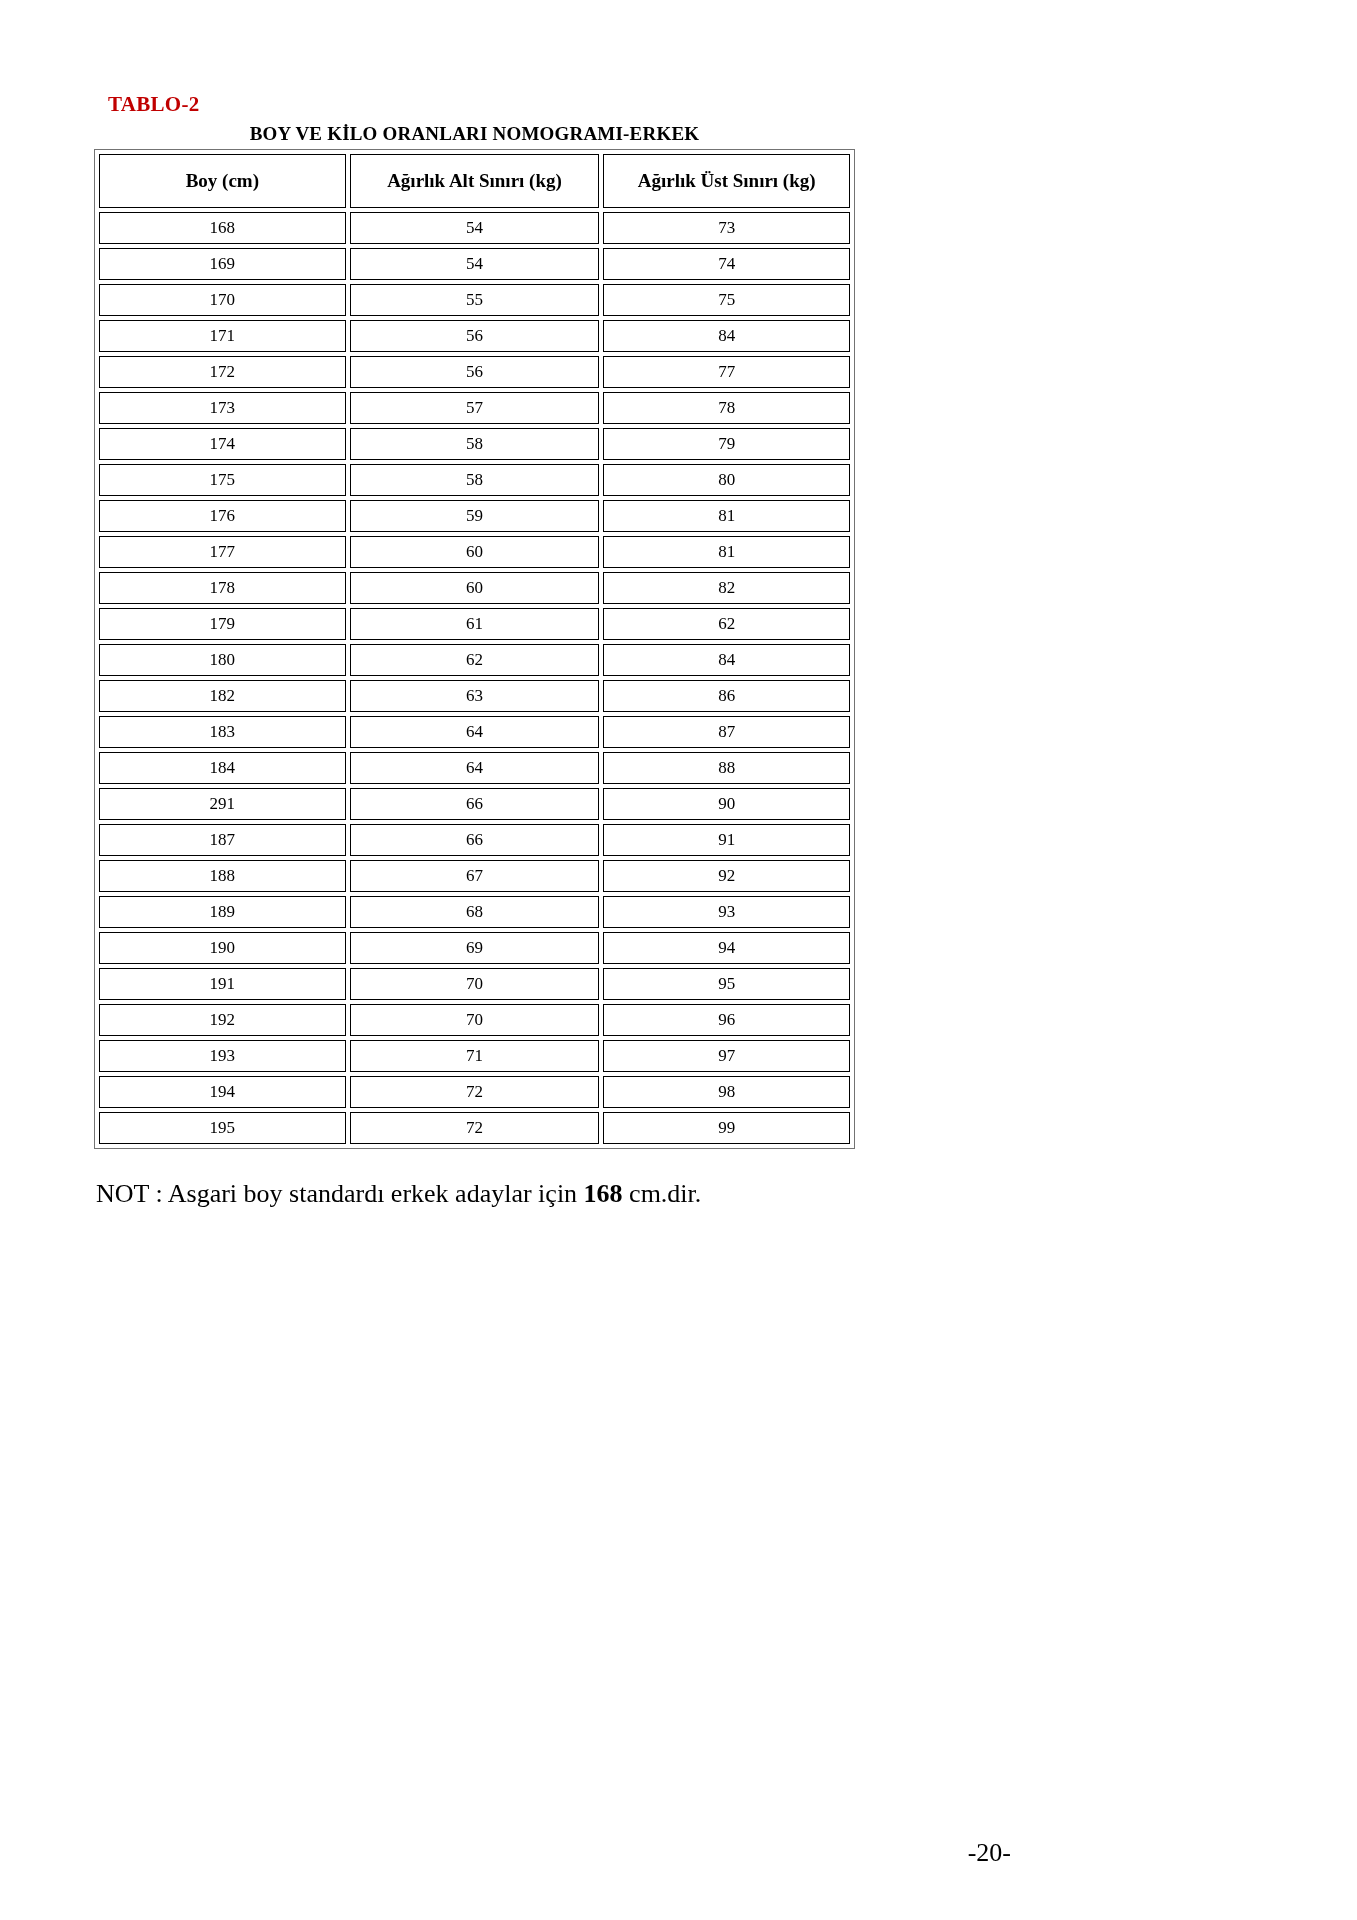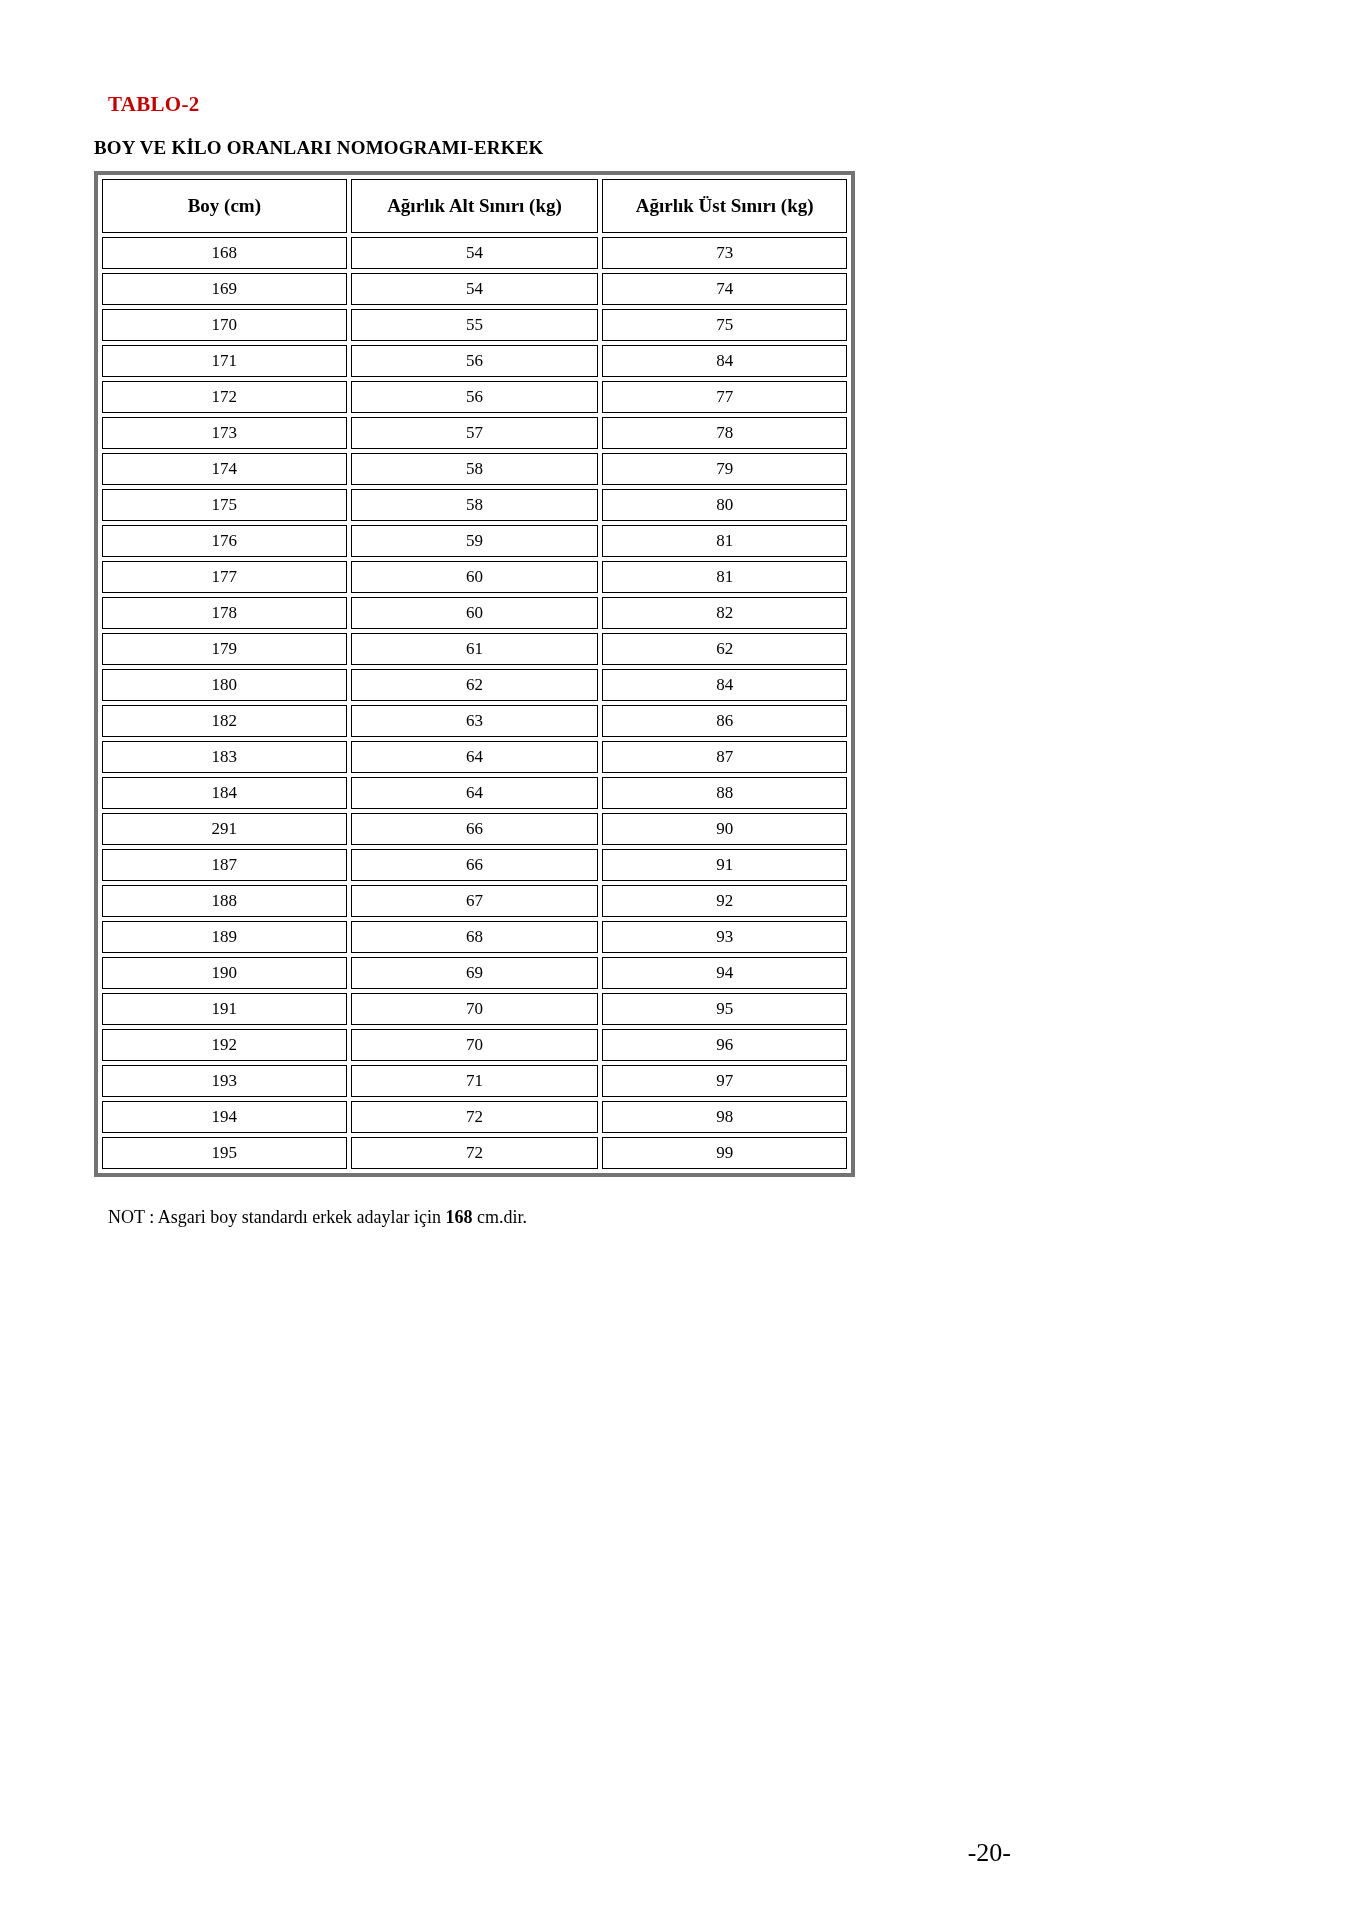--- a/index.html
+++ b/index.html
@@ -25,31 +25,32 @@
   }
   .tablo-label {
     margin-top: 92px;
     margin-left: 14px;
     font-size: 21px;
     font-weight: bold;
     color: #c00000;
     letter-spacing: 0.3px;
   }
   .doc-title {
+    text-align: center;
     font-size: 19px;
     font-weight: bold;
-    margin-top: 20px;
+    margin-top: 6px;
     letter-spacing: 0.2px;
   }
   table.nomogram {
     width: 100%;
     border-collapse: separate;
     border-spacing: 4px;
-    border: 4px solid #737373;
-    margin-top: 12px;
+    border: 1px solid #737373;
+    margin-top: 4px;
   }
   table.nomogram th,
   table.nomogram td {
     border: 1px solid #000;
     text-align: center;
     vertical-align: middle;
     background: #ffffff;
     padding: 0;
   }
   table.nomogram th {
@@ -60,22 +61,22 @@
   table.nomogram td {
     height: 32px;
     font-size: 17px;
     font-weight: normal;
   }
   table.nomogram col.c1 { width: 33.2%; }
   table.nomogram col.c2 { width: 33.6%; }
   table.nomogram col.c3 { width: 33.2%; }
   .note {
     margin-top: 30px;
-    margin-left: 14px;
-    font-size: 18px;
+    margin-left: 2px;
+    font-size: 26px;
   }
   .page-number {
     position: absolute;
     left: 94px;
     top: 1838px;
     width: 917px;
     text-align: right;
     font-size: 26px;
   }
 </style>

